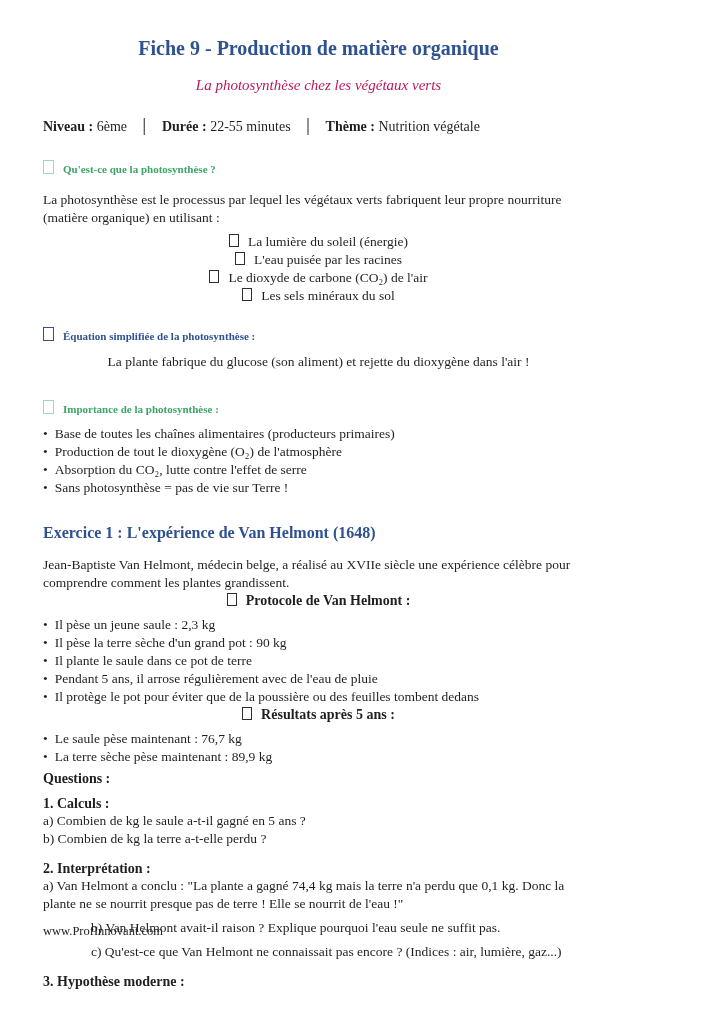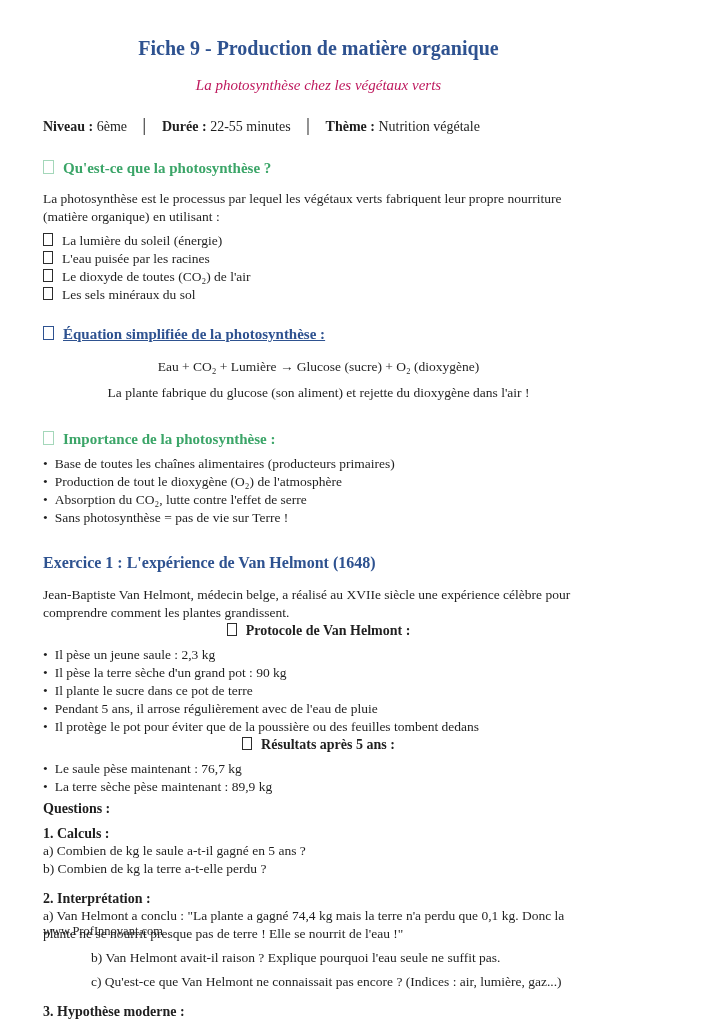--- a/index.html
+++ b/index.html
@@ -19,34 +19,34 @@
     color:#2e5290;
   }
   .doc-subtitle {
     margin:16px 0 0 0; text-align:center;
     font-size:15px; line-height:18px; font-style:italic;
     color:#be185d;
   }
   .meta { margin-top:24px; font-size:14px; line-height:17px; }
   .meta .sep { padding:0 9px; font-weight:normal; }
   .sec-heading {
-    font-size:15px; line-height:17px; font-weight:bold; margin:0;
+    font-size:11px; line-height:17px; font-weight:bold; margin:0;
   }
   .green { color:#3ba568; }
-  .blue  { color:#2e5290;text-decoration:underline; }
+  .blue  { color:#2e5290; }
   .box {
     display:inline-block; width:8px; height:11px;
     border:1px solid #333; margin-right:9px; vertical-align:-1px;
     background:transparent;
   }
   .box.green-box { border-color:#a4d7ba; width:9px; height:12px; }
   .box.blue-box  { border-color:#2e5290; width:9px; height:12px; }
   .box.black-box { border-color:#2c2c2c; }
   .body-text { font-size:13.5px; line-height:18px; margin:0; }
-  .check-list { margin-top:6px; }
+  .check-list { margin-top:6px;text-align:center; }
   .check-list .row { font-size:13.5px; line-height:18px; }
   .bullet-list { margin-top:7px; }
   .bullet-list .row { font-size:13.5px; line-height:18px; }
   .bullet-list .bullet::before { content:"\2022"; margin-right:7px; }
   .centered { text-align:center; }
   .mt-heading-1 { margin-top:25px; }
   .mt-para     { margin-top:13px; }
   .mt-eq-head  { margin-top:22px; }
   .mt-formula  { margin-top:15px; }
   .mt-note     { margin-top:8px; }
@@ -90,29 +90,28 @@
 
   <div class="sec-heading green mt-heading-1">
     <span class="box green-box"></span><span>Qu'est-ce que la photosynthèse ?</span>
   </div>
 
   <p class="body-text mt-para">La photosynthèse est le processus par lequel les végétaux verts fabriquent leur propre nourriture (matière organique) en utilisant :</p>
 
   <div class="check-list">
     <div class="row"><span class="box black-box"></span><span>La lumière du soleil (énergie)</span></div>
     <div class="row"><span class="box black-box"></span><span>L'eau puisée par les racines</span></div>
-    <div class="row"><span class="box black-box"></span><span>Le dioxyde de toutes (CO₂) de l'air</span></div>
+    <div class="row"><span class="box black-box"></span><span>Le dioxyde de carbone (CO₂) de l'air</span></div>
     <div class="row"><span class="box black-box"></span><span>Les sels minéraux du sol</span></div>
   </div>
 
   <div class="sec-heading blue mt-eq-head">
     <span class="box blue-box"></span><span>Équation simplifiée de la photosynthèse :</span>
   </div>
 
-  <p class="body-text centered mt-formula">Eau + CO₂ + Lumière → Glucose (sucre) + O₂ (dioxygène)</p>
   <p class="body-text centered mt-note">La plante fabrique du glucose (son aliment) et rejette du dioxygène dans l'air !</p>
 
   <div class="sec-heading green mt-imp">
     <span class="box green-box"></span><span>Importance de la photosynthèse :</span>
   </div>
 
   <div class="bullet-list">
     <div class="row"><span class="bullet"></span><span>Base de toutes les chaînes alimentaires (producteurs primaires)</span></div>
     <div class="row"><span class="bullet"></span><span>Production de tout le dioxygène (O₂) de l'atmosphère</span></div>
     <div class="row"><span class="bullet"></span><span>Absorption du CO₂, lutte contre l'effet de serre</span></div>
@@ -123,21 +122,21 @@
 
   <p class="body-text mt-intro">Jean-Baptiste Van Helmont, médecin belge, a réalisé au XVIIe siècle une expérience célèbre pour comprendre comment les plantes grandissent.</p>
 
   <div class="bold-line mt-sub">
     <span class="box black-box"></span><span>Protocole de Van Helmont :</span>
   </div>
 
   <div class="bullet-list">
     <div class="row"><span class="bullet"></span><span>Il pèse un jeune saule : 2,3 kg</span></div>
     <div class="row"><span class="bullet"></span><span>Il pèse la terre sèche d'un grand pot : 90 kg</span></div>
-    <div class="row"><span class="bullet"></span><span>Il plante le sucre dans ce pot de terre</span></div>
+    <div class="row"><span class="bullet"></span><span>Il plante le saule dans ce pot de terre</span></div>
     <div class="row"><span class="bullet"></span><span>Pendant 5 ans, il arrose régulièrement avec de l'eau de pluie</span></div>
     <div class="row"><span class="bullet"></span><span>Il protège le pot pour éviter que de la poussière ou des feuilles tombent dedans</span></div>
   </div>
 
   <div class="bold-line mt-sub">
     <span class="box black-box"></span><span>Résultats après 5 ans :</span>
   </div>
 
   <div class="bullet-list">
     <div class="row"><span class="bullet"></span><span>Le saule pèse maintenant : 76,7 kg</span></div>

